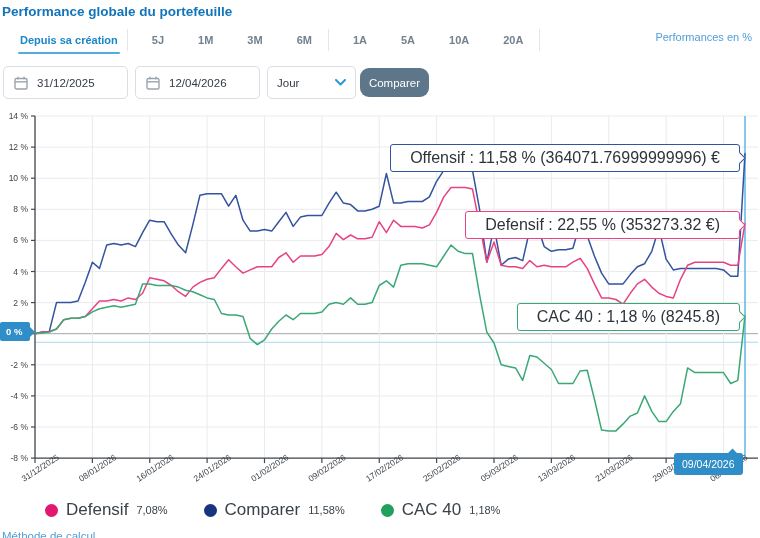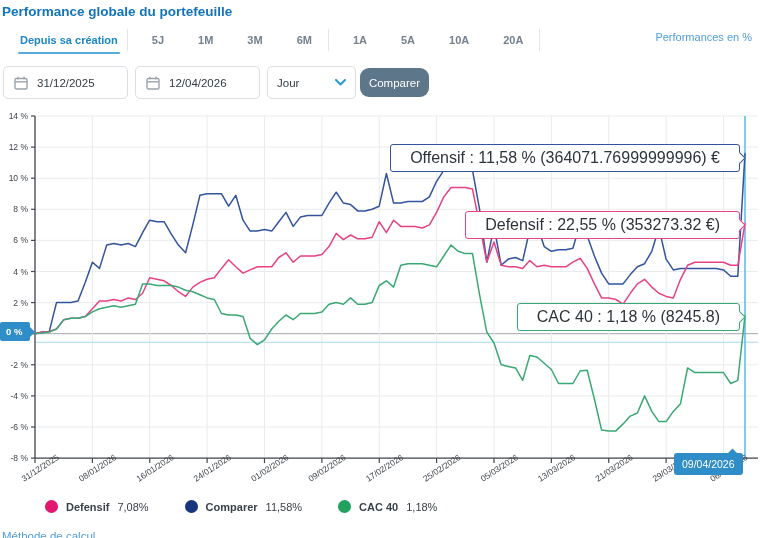--- a/index.html
+++ b/index.html
@@ -45,21 +45,21 @@
 
   .tip { position:absolute; right:20px; background:#fff; border:1.5px solid var(--c,#333);
          border-radius:3px; padding:4px 19px; font-size:16px; color:#2e343b; white-space:nowrap; z-index:6; }
   .tip::after { content:""; position:absolute; right:-5px; top:50%; width:7px; height:7px; background:#fff;
          border-top:1.5px solid var(--c,#333); border-right:1.5px solid var(--c,#333);
          transform:translateY(-50%) rotate(45deg); }
 
   .legend { position:absolute; left:45px; top:500px; display:flex; align-items:center; gap:36px; }
   .legend-item { display:flex; align-items:center; gap:8px; cursor:pointer; }
   .legend-dot { width:13px; height:13px; border-radius:50%; flex:none; }
-  .legend-name { font-size:11px; font-weight:bold; color:#3a4148; }
+  .legend-name { font-size:17px; font-weight:normal; color:#3a4148; }
   .legend-value { font-size:11px; color:#3a4148; }
 
   .footer-link { position:absolute; left:2px; top:530px; font-size:11.5px; color:var(--link,#4f9ed8); cursor:pointer; }
 </style>
 </head>
 <body>
 
 <div class="page">
 
   <div class="title">Performance globale du portefeuille</div>

